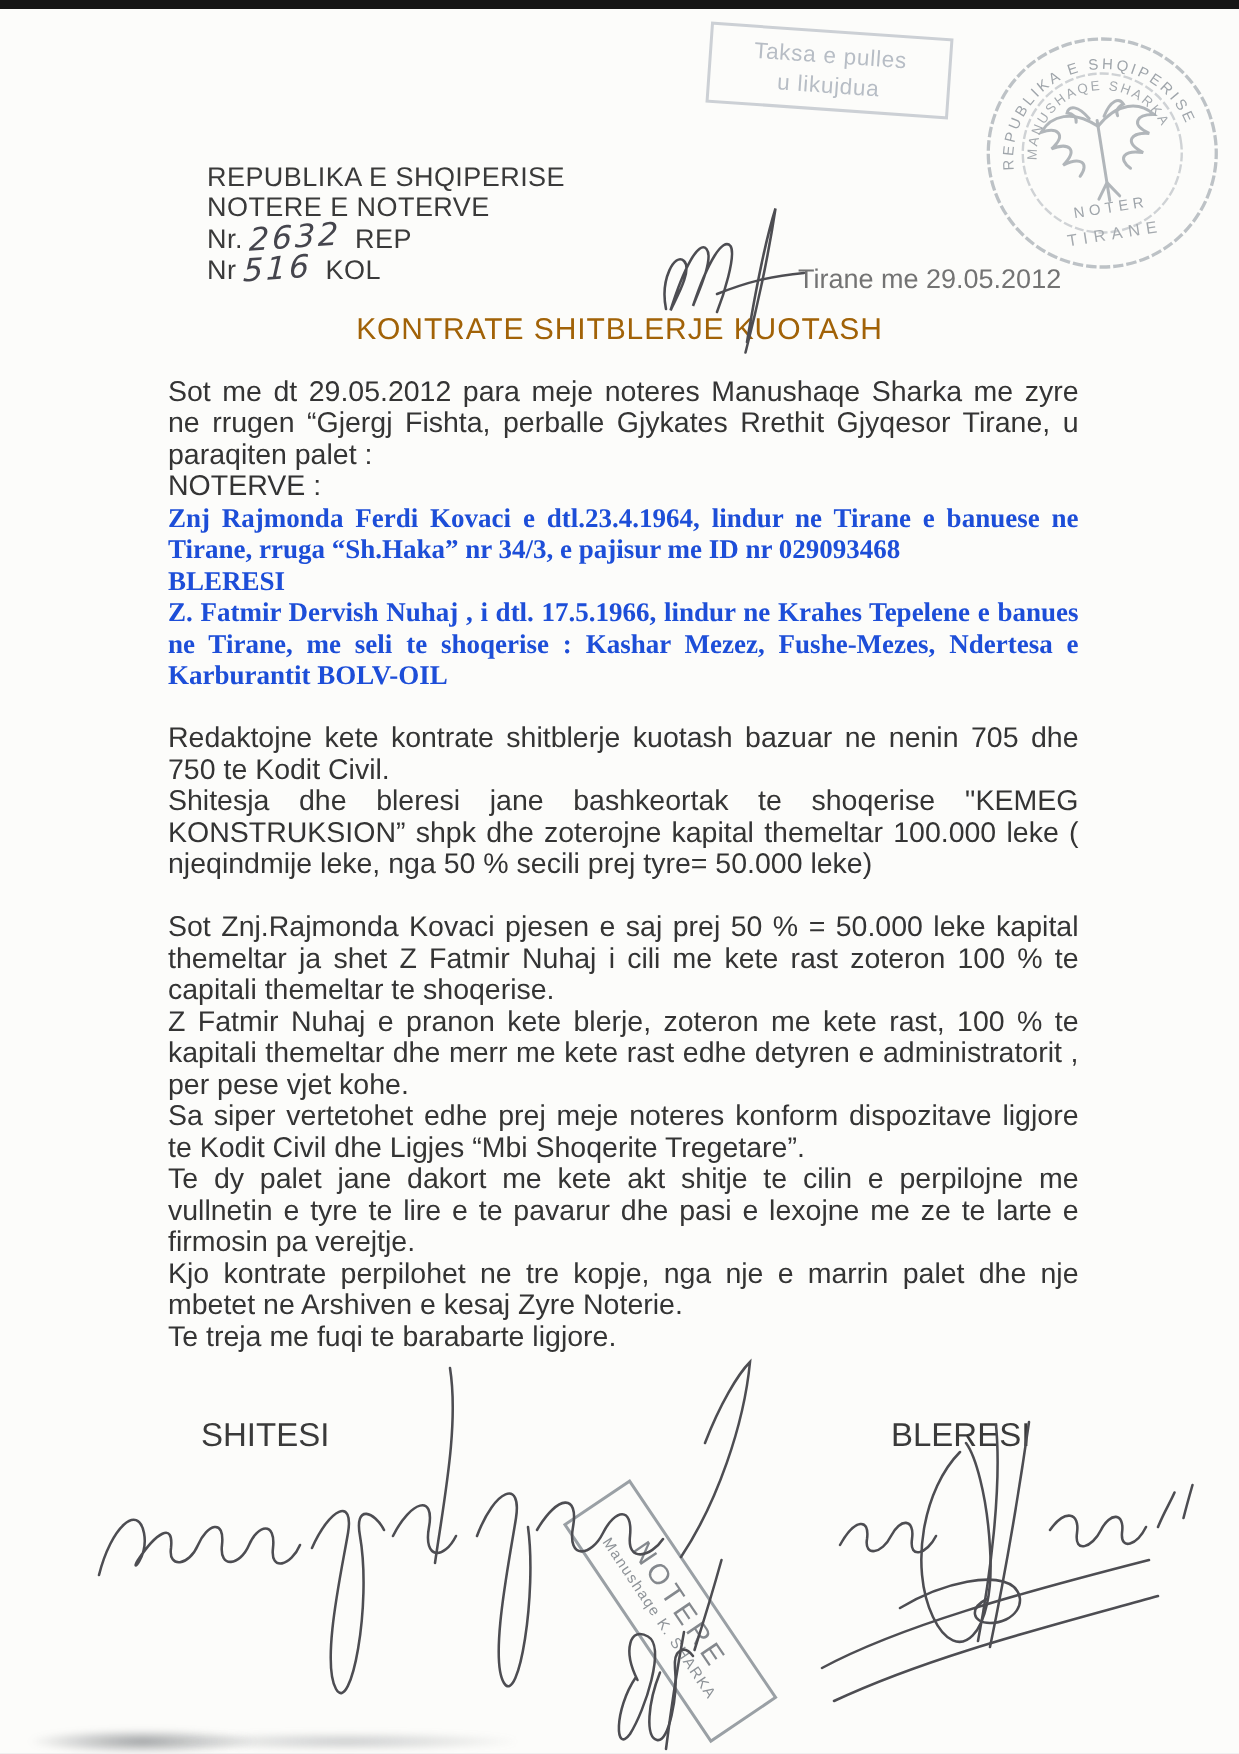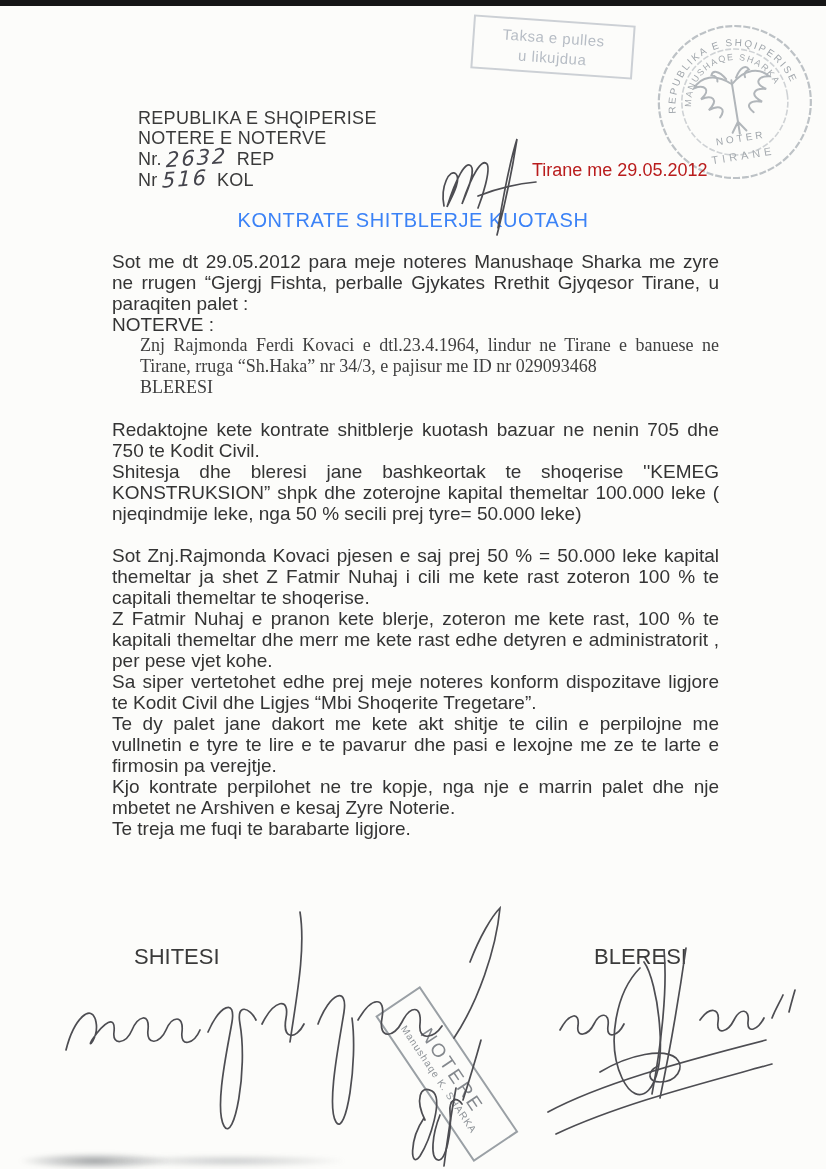--- a/index.html
+++ b/index.html
@@ -5,30 +5,30 @@
   html,body{margin:0;padding:0;background:#e8e8e8;}
   .page{position:relative;width:826px;height:1169px;background:#fcfcfa;overflow:hidden;
         font-family:"Liberation Sans",sans-serif;color:#333;}
   .topedge{position:absolute;left:0;top:0;width:826px;height:6px;background:#161616;}
 
   
   .hdr{position:absolute;left:138px;top:108px;font-size:18px;line-height:20px;color:#3a3a3a;letter-spacing:.3px;}
   .hdr .row{white-space:nowrap;}
   .hand{font-family:"DejaVu Sans",sans-serif;font-style:italic;display:inline-block;
         transform:rotate(-4deg) skewX(-6deg);color:#45454d;font-size:21px;letter-spacing:2px;padding:0 4px;}
-  .date{position:absolute;left:532px;top:160px;font-size:18px;color:#b91c1c;}
+  .date{position:absolute;left:532px;top:176px;font-size:18px;color:#737373;}
 
   .doc-title{position:absolute;left:0;top:209px;width:826px;text-align:center;
-             font-size:20px;letter-spacing:.6px;color:#3b82f6;}
+             font-size:20px;letter-spacing:.6px;color:#a16207;}
 
   
   .doc-body{position:absolute;left:112px;top:251px;width:607px;font-size:19px;line-height:21px;
             text-align:justify;color:#343434;}
   .doc-body p{margin:0;}
-  .doc-body p.serifb{font-family:"Liberation Serif",serif;font-weight:normal;font-size:18px;color:#404040;margin-left:28px;}
+  .doc-body p.serifb{font-family:"Liberation Serif",serif;font-weight:bold;font-size:18px;color:#1d4ed8;}
   .doc-body p.gap{margin-top:21px;}
 
   .sig-label{position:absolute;font-size:22px;color:#3a3a3a;}
   .lbl-seller{left:134px;top:944px;}
   .lbl-buyer{left:594px;top:944px;}
 
   
   .taxstamp{position:absolute;left:472px;top:20px;width:162px;height:54px;border:2px solid #ccd0d5;
             transform:rotate(4deg);color:#b7bdc5;font-size:15px;line-height:20px;text-align:center;
             padding-top:6px;box-sizing:border-box;letter-spacing:.5px;}
@@ -99,20 +99,21 @@
 
   <div class="date">Tirane me 29.05.2012</div>
 
   <div class="doc-title">KONTRATE SHITBLERJE KUOTASH</div>
 
   <div class="doc-body">
     <p>Sot me dt 29.05.2012 para meje noteres Manushaqe Sharka me zyre ne rrugen “Gjergj Fishta, perballe Gjykates Rrethit Gjyqesor Tirane, u paraqiten palet :</p>
     <p>NOTERVE :</p>
     <p class="serifb">Znj Rajmonda Ferdi Kovaci e dtl.23.4.1964, lindur ne Tirane e banuese ne Tirane, rruga “Sh.Haka” nr 34/3, e pajisur me ID nr 029093468</p>
     <p class="serifb">BLERESI</p>
+    <p class="serifb">Z. Fatmir Dervish Nuhaj , i dtl. 17.5.1966, lindur ne Krahes Tepelene e banues ne Tirane, me seli te shoqerise : Kashar Mezez, Fushe-Mezes, Ndertesa e Karburantit BOLV-OIL</p>
     <p class="gap">Redaktojne kete kontrate shitblerje kuotash  bazuar ne  nenin 705 dhe 750 te Kodit Civil.</p>
     <p>Shitesja dhe bleresi jane bashkeortak te shoqerise ''KEMEG KONSTRUKSION” shpk  dhe zoterojne kapital themeltar 100.000 leke ( njeqindmije leke, nga 50 % secili prej tyre= 50.000 leke)</p>
     <p class="gap">Sot  Znj.Rajmonda Kovaci pjesen e saj prej 50 % = 50.000 leke kapital themeltar ja shet Z Fatmir Nuhaj i cili me kete rast zoteron 100 % te capitali themeltar te shoqerise.</p>
     <p>Z Fatmir Nuhaj e pranon kete blerje, zoteron me kete rast, 100 % te kapitali themeltar dhe merr me kete rast edhe detyren e administratorit , per pese vjet kohe.</p>
     <p>Sa siper vertetohet edhe prej meje noteres konform dispozitave ligjore te Kodit Civil dhe Ligjes “Mbi Shoqerite Tregetare”.</p>
     <p>Te dy palet jane dakort me kete akt shitje te cilin e perpilojne me vullnetin e tyre te lire e te pavarur dhe pasi e lexojne me ze te larte e firmosin pa verejtje.</p>
     <p>Kjo kontrate perpilohet ne tre kopje, nga nje e marrin palet dhe nje mbetet ne Arshiven e kesaj Zyre Noterie.</p>
     <p>Te treja me fuqi te barabarte ligjore.</p>
   </div>
 

